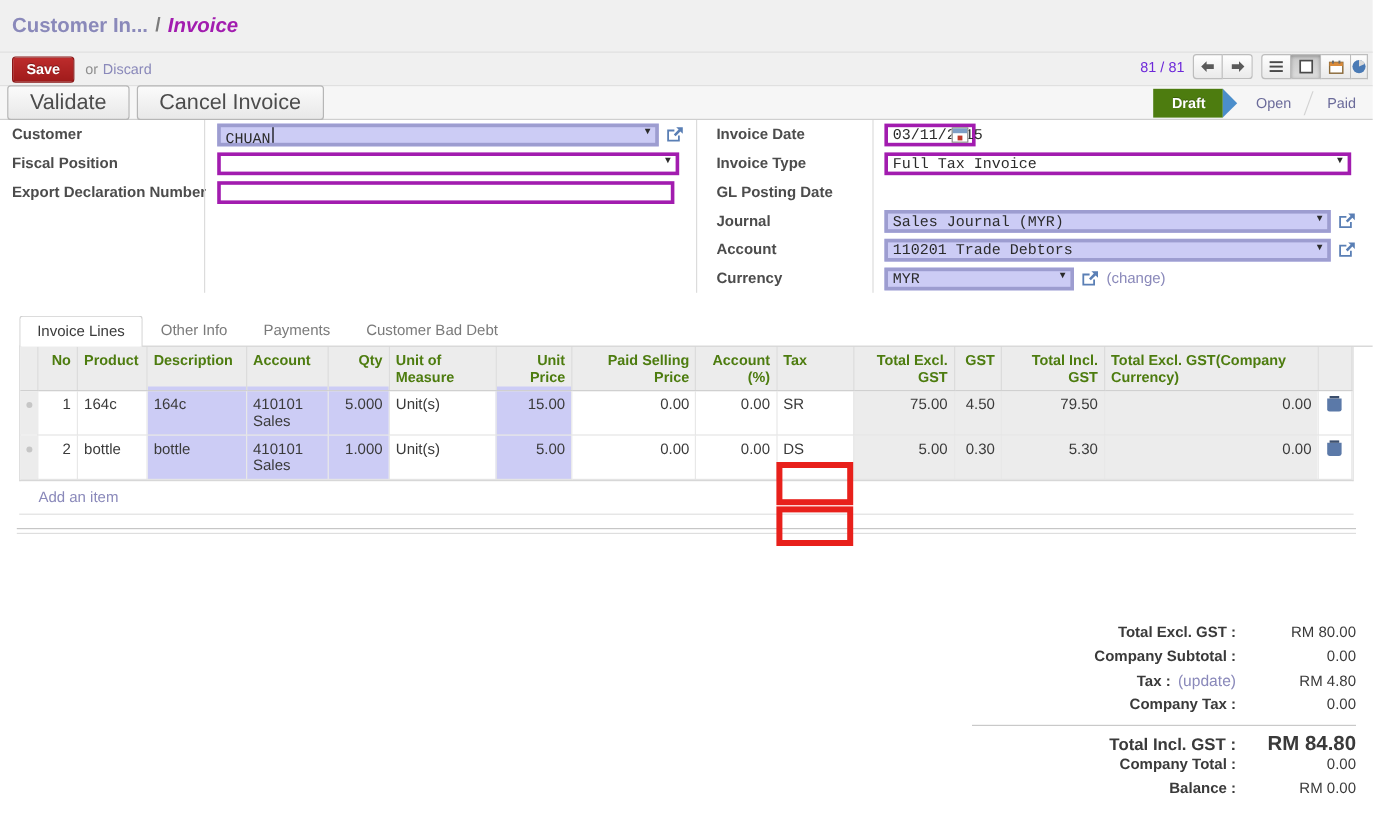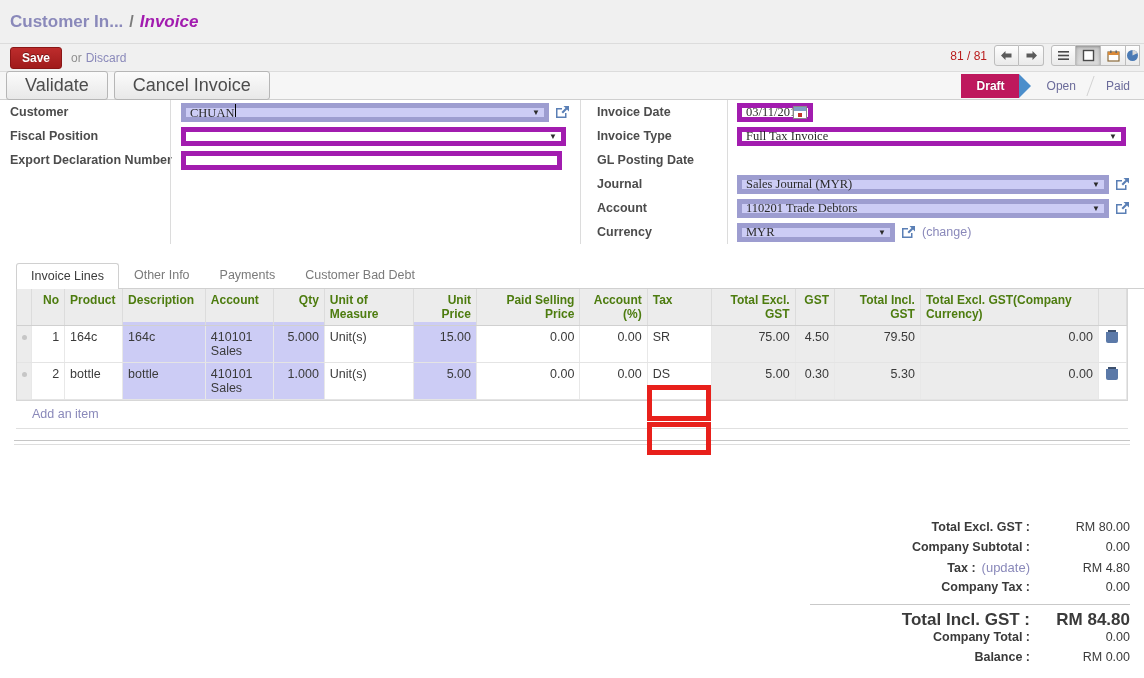--- a/index.html
+++ b/index.html
@@ -47,21 +47,21 @@
     cursor: pointer;
     text-shadow: 0 -1px 0 rgba(0,0,0,.35);
   }
   .or-text { color: #8f8f8f; margin-left: 9px; font-size: 12px; }
   .discard-link { color: #8a89ba; font-size: 12px; cursor: pointer; }
 
   .pager {
     position: absolute; right: 4px; top: 1px;
     display: flex; align-items: center; gap: 7px;
   }
-  .pager-count { color: #b91c1c; font-size: 12px; }
+  .pager-count { color: #6d28d9; font-size: 12px; }
   .arrow-group, .view-group { display: flex; }
   .sq-btn {
     width: 25px; height: 21px;
     background: linear-gradient(to bottom,#fefefe,#eaeaea);
     border: 1px solid #bdbdbd;
     display: flex; align-items: center; justify-content: center;
     cursor: pointer;
   }
   .arrow-group .sq-btn:first-child { border-radius: 3px 0 0 3px; }
   .arrow-group .sq-btn:last-child { border-radius: 0 3px 3px 0; border-left: none; }
@@ -92,21 +92,21 @@
   .statusbar {
     position: absolute; right: 0; top: 2px;
     display: flex; align-items: stretch; height: 24px;
   }
   .st {
     display: flex; align-items: center;
     padding: 0 14px 0 16px;
     font-size: 12px; color: #6b6b9a;
     position: relative; cursor: pointer;
   }
-  .st.active { background: #be185d; color: #fff; font-weight: bold;
+  .st.active { background: #4d7c0f; color: #fff; font-weight: bold;
     text-shadow: 0 -1px 0 rgba(0,0,0,.25); }
   .st.active::after {
     content: ""; position: absolute; right: -12px; top: 0;
     border-left: 12px solid #4b8ecb;
     border-top: 12px solid transparent;
     border-bottom: 12px solid transparent;
   }
   .st.sep::before {
     content: ""; position: absolute; left: 0; top: 2px;
     height: 20px; width: 1px; background: #d2d2d2;
@@ -126,24 +126,24 @@
   .col-right { width: 564px; border-left: 1px solid #dcdcdc; padding-left: 6px; }
   .labels { display: flex; flex-direction: column; }
   .fields { display: flex; flex-direction: column; }
   .flabel {
     font-size: 12.5px; font-weight: bold; color: #4c4c4c;
     height: 24px; display: flex; align-items: center;
     padding-left: 10px; white-space: nowrap;
   }
   .frow { height: 24px; display: flex; align-items: center; }
   .inp {
-    border: 5px solid #a21caf; background: #fff;
+    border: 3px solid #a21caf; background: #fff;
     height: 19px; font-size: 12.5px; color: #2b2b2b;
-    padding: 0 4px; display: flex; align-items: center;
-    font-family: Liberation Serif, serif;
+    padding: 0 4px; display: flex; 
+    font-family: Liberation Mono, monospace;
   }
   .inp.req { background: #ccccf5; border-color: #9d9dd0; }
   .inp.sel { justify-content: space-between; }
   .caret { font-size: 8px; color: #2b2b2b; margin-left: 4px; }
   .cursor-bar { display:inline-block; width:1px; height:13px; background:#000; margin-left:1px; }
   .extlink {
     display: inline-block; width: 15px; height: 14px; margin-left: 6px;
     cursor: pointer; position: relative;
   }
   .change-link { color: #8a89ba; font-size: 12.5px; margin-left: 6px; cursor: pointer; }
@@ -219,21 +219,21 @@
   
   .totals {
     position: absolute; right: 14px; top: 520px;
     width: 320px;
   }
   .trow { display: flex; justify-content: flex-end; align-items: baseline; height: 20px; }
   .tlabel { font-size: 12.5px; font-weight: bold; color: #3a3a3a; text-align: right; }
   .tval { width: 100px; text-align: right; font-size: 12.5px; color: #3a3a3a; }
   .upd { color: #8a89ba; font-weight: normal; margin-left: 6px; cursor: pointer; }
   .grand { border-top: 1px solid #c9c9c9; margin-top: 4px; padding-top: 5px; }
-  .grand .tlabel { font-size: 17px; }
+  .grand .tlabel { font-size: 14px; }
   .grand .tval { font-size: 17px; font-weight: bold; }
 
   
   .anno {
     position: absolute; border: 5px solid #e8201b;
     pointer-events: none; z-index: 50;
   }
 </style>
 </head>
 <body>

